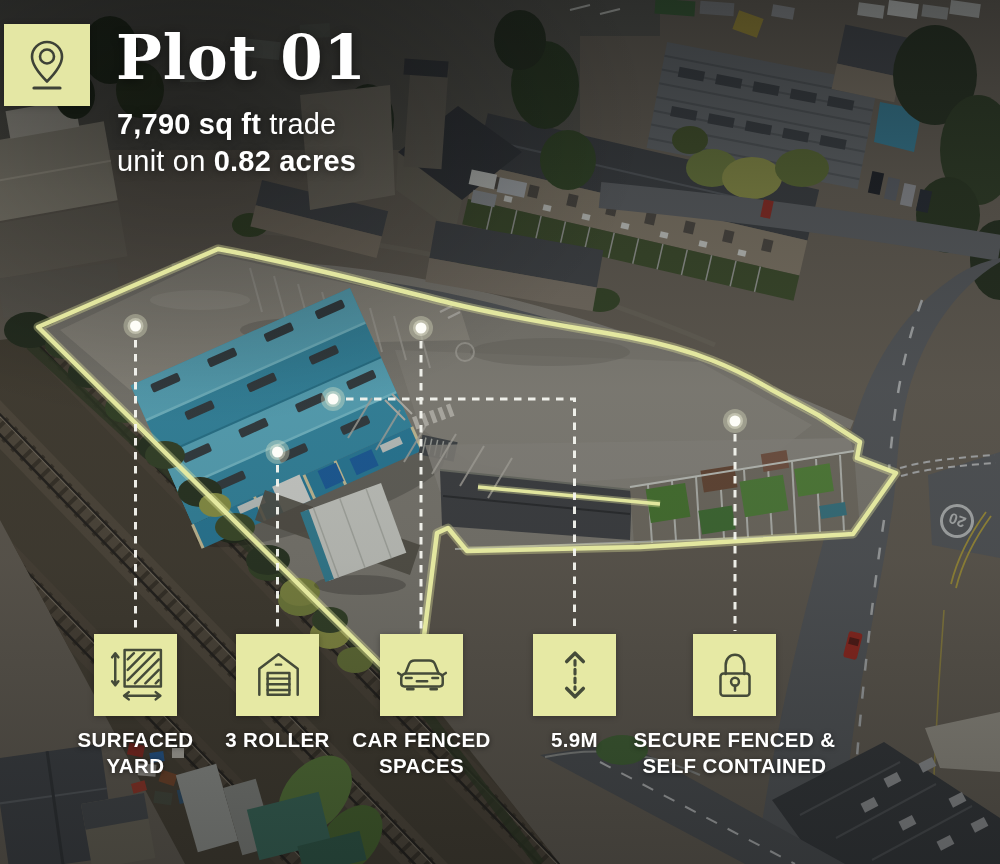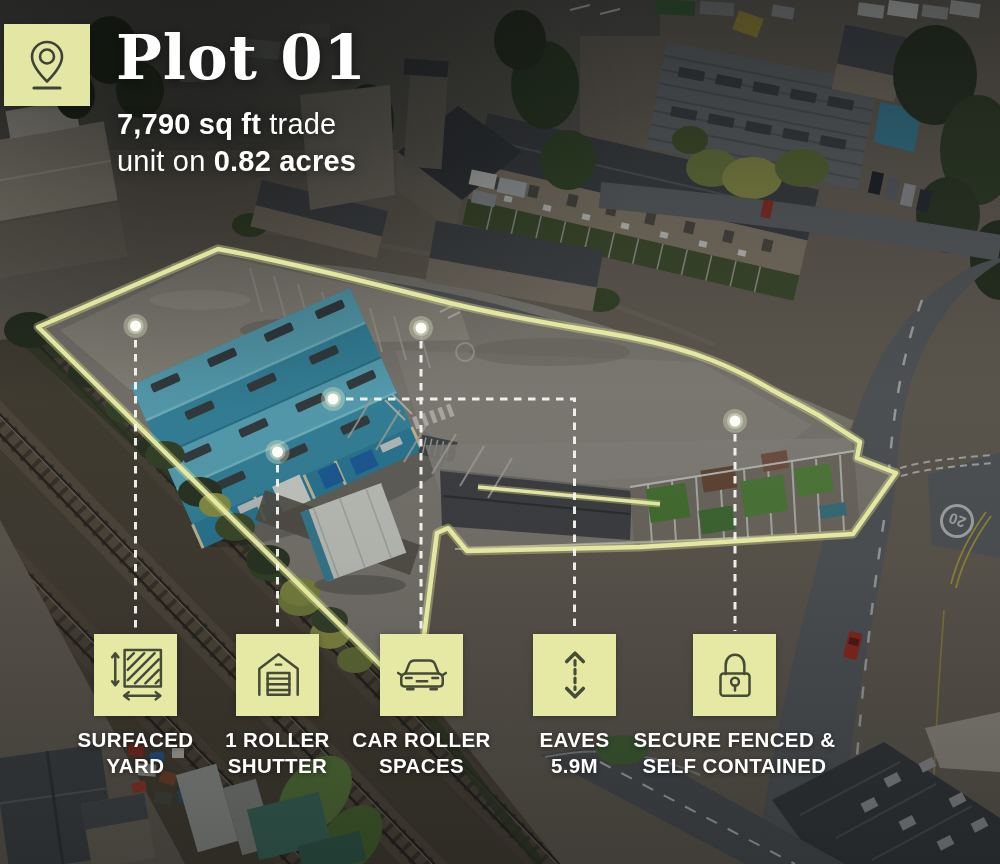--- a/index.html
+++ b/index.html
@@ -499,49 +499,47 @@
         <span>
           <svg width="56" height="56" viewBox="0 0 54 54" fill="none" stroke="#454b39" stroke-width="2.4" stroke-linecap="round" stroke-linejoin="round">
    <path d="M9,46 V21 L27.5,7 L46,21 V46"></path>
    <path d="M25,17 H30"></path>
    <rect x="17" y="25" width="21" height="21"></rect>
    <path d="M17,30.5 H38 M17,36 H38 M17,41.5 H38"></path>
           </svg>
         </span>
       </div>
       <div class="flabel" style="left: 112.5px;">
-        <span>1 ROLLER</span>
-        <span>SHUTTER</span>
+        <span>3 ROLLER</span>
       </div>
       <div class="tile" style="left: 380px;">
         <span>
           <svg width="56" height="56" viewBox="0 0 54 54" fill="none" stroke="#454b39" stroke-width="2.4" stroke-linecap="round" stroke-linejoin="round">
    <path d="M7,35 V30 C7,27.5 8.5,26 11,25.5 L14.5,16.5 C15.5,14 17.5,13 20,13 H34 C36.5,13 38.5,14 39.5,16.5 L43,25.5 C45.5,26 47,27.5 47,30 V35 C47,36.6 45.8,38 44,38 H10 C8.2,38 7,36.6 7,35 Z"></path>
    <path d="M11,25.5 H43"></path>
    <path d="M11.5,30 H17 M37,30 H42.5 M22,33 H32"></path>
    <path d="M7,27 L4,25 M47,27 L50,25"></path>
    <path d="M13,40.5 H18.5 M35.5,40.5 H41" stroke-width="3"></path>
           </svg>
         </span>
       </div>
       <div class="flabel" style="left: 256.5px;">
-        <span>CAR ROLLER</span>
+        <span>CAR FENCED</span>
         <span>SPACES</span>
       </div>
       <div class="tile" style="left: 533px;">
         <span>
           <svg width="56" height="56" viewBox="0 0 54 54" fill="none" stroke="#454b39" stroke-width="2.4" stroke-linecap="round" stroke-linejoin="round">
    <path d="M27,13 V41" stroke-width="3" stroke-dasharray="4.5 4"></path>
    <path d="M19,14 L27,6 L35,14" stroke-width="3.4"></path>
    <path d="M19,40 L27,48 L35,40" stroke-width="3.4"></path>
           </svg>
         </span>
       </div>
       <div class="flabel" style="left: 409.5px;">
-        <span>EAVES</span>
         <span>5.9M</span>
       </div>
       <div class="tile" style="left: 693px;">
         <span>
           <svg width="56" height="56" viewBox="0 0 54 54" fill="none" stroke="#454b39" stroke-width="2.4" stroke-linecap="round" stroke-linejoin="round">
    <path d="M18,26 V17.5 C18,11.5 22,7.5 27,7.5 C32,7.5 36,11.5 36,17.5 V26"></path>
    <rect x="13" y="25.5" width="28" height="21.5" rx="3"></rect>
    <circle cx="27" cy="33.5" r="3.8"></circle>
    <path d="M27,37 V42"></path>
           </svg>

